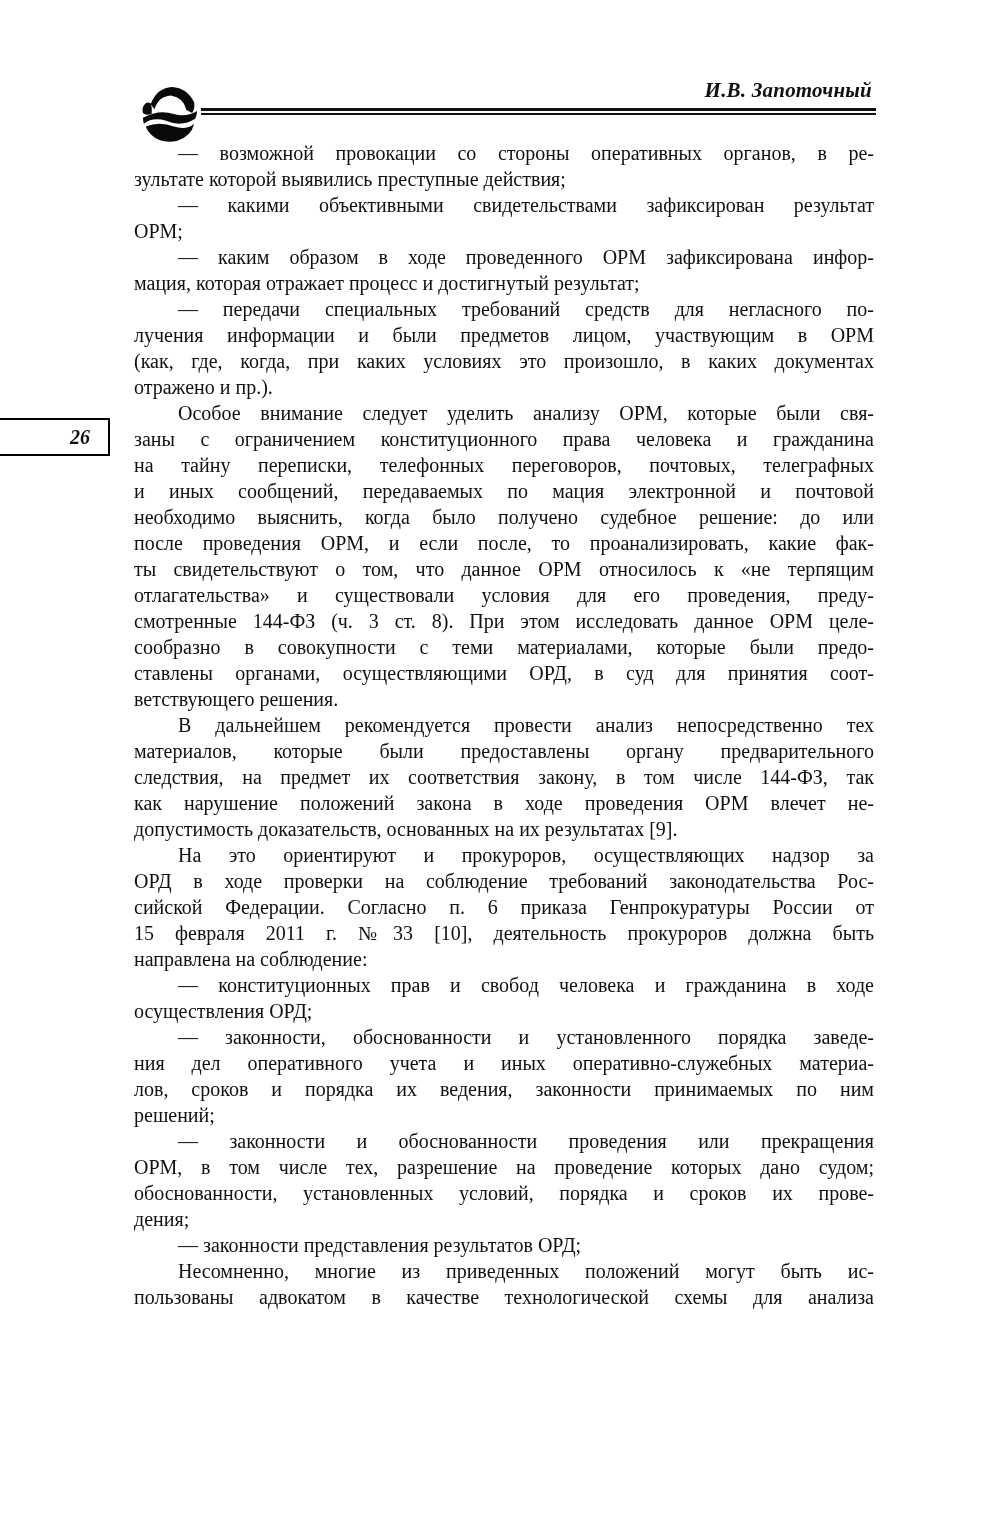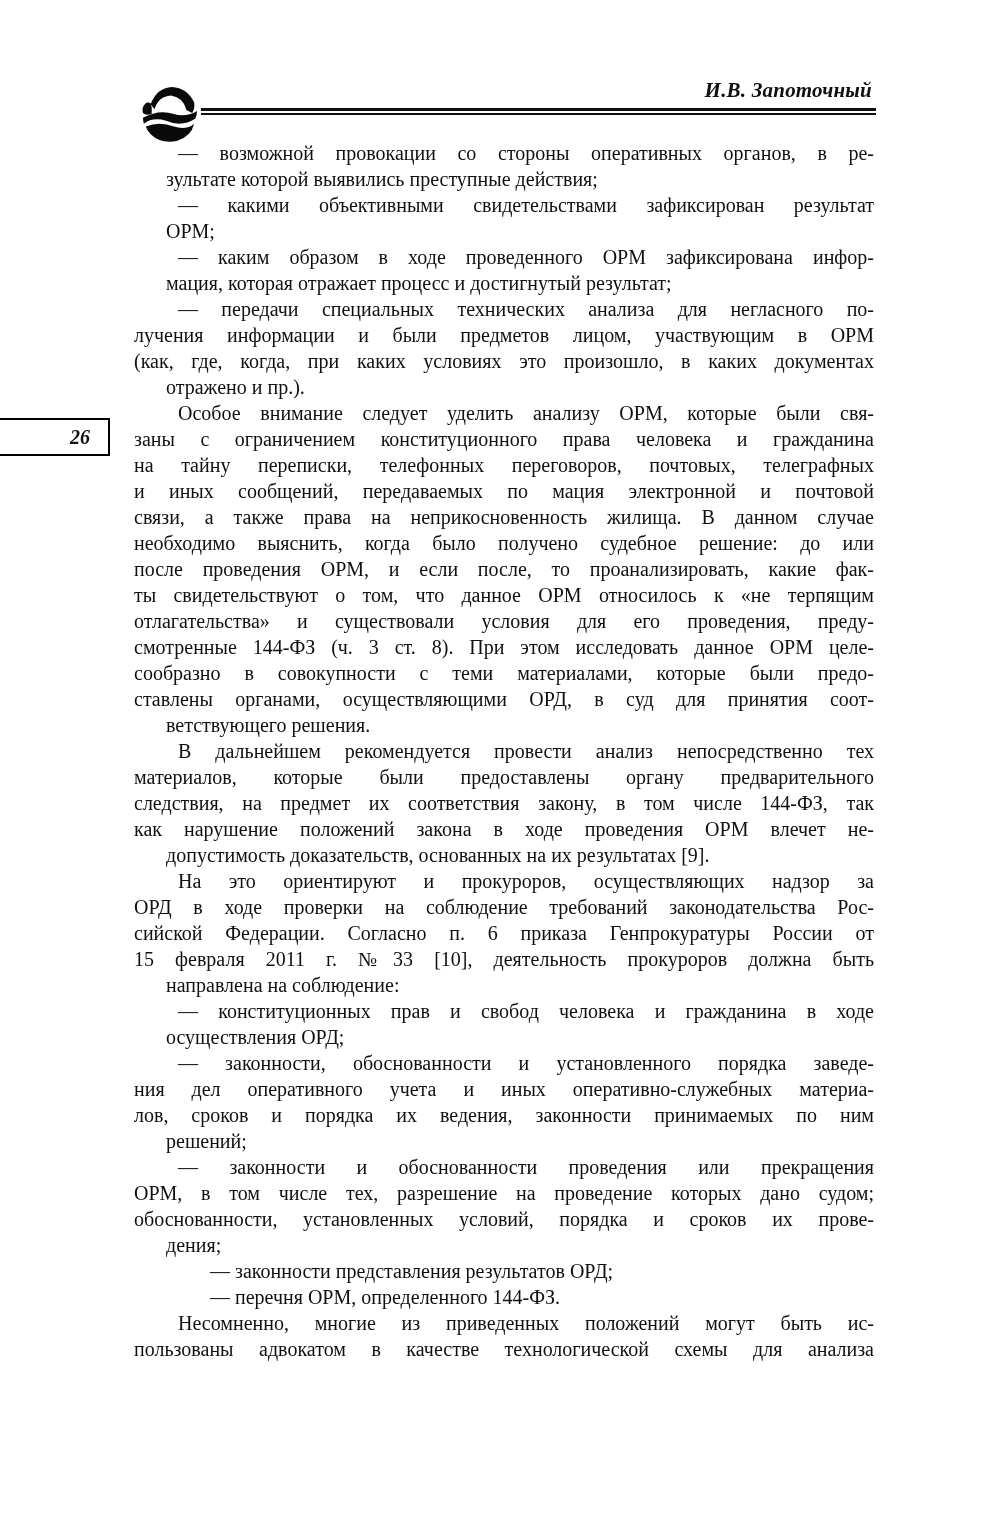--- a/index.html
+++ b/index.html
@@ -52,21 +52,20 @@
     text-align:justify;
     -moz-text-align-last:justify;
     text-align-last:justify;
     height:26px; overflow:hidden;
   }
   .line.indent { padding-left:44px; }
   .line.end {
     text-align:left;
     -moz-text-align-last:left;
     text-align-last:left;
-    margin-left:32px;
   }
 </style>
 </head>
 <body>
 
 <div class="page">
 
   <div class="logo">
     <svg viewBox="0 0 60 66" width="58" height="66" aria-hidden="true">
 
@@ -88,29 +87,28 @@
     <span class="pagenum">26</span>
   </div>
 
   <main class="body-text" id="body-lines">
       <div class="line indent">— возможной провокации со стороны оперативных органов, в ре-</div>
       <div class="line end">зультате которой выявились преступные действия;</div>
       <div class="line indent">— какими объективными свидетельствами зафиксирован результат</div>
       <div class="line end">ОРМ;</div>
       <div class="line indent">— каким образом в ходе проведенного ОРМ зафиксирована инфор-</div>
       <div class="line end">мация, которая отражает процесс и достигнутый результат;</div>
-      <div class="line indent">— передачи специальных технических анализа для негласного по-</div>
+      <div class="line indent">— передачи специальных требований средств для негласного по-</div>
       <div class="line">лучения информации и были предметов лицом, участвующим в ОРМ</div>
       <div class="line">(как, где, когда, при каких условиях это произошло, в каких документах</div>
       <div class="line end">отражено и пр.).</div>
       <div class="line indent">Особое внимание следует уделить анализу ОРМ, которые были свя-</div>
       <div class="line">заны с ограничением конституционного права человека и гражданина</div>
       <div class="line">на тайну переписки, телефонных переговоров, почтовых, телеграфных</div>
       <div class="line">и иных сообщений, передаваемых по мация электронной и почтовой</div>
-      <div class="line">связи, а также права на неприкосновенность жилища. В данном случае</div>
       <div class="line">необходимо выяснить, когда было получено судебное решение: до или</div>
       <div class="line">после проведения ОРМ, и если после, то проанализировать, какие фак-</div>
       <div class="line">ты свидетельствуют о том, что данное ОРМ относилось к «не терпящим</div>
       <div class="line">отлагательства» и существовали условия для его проведения, преду-</div>
       <div class="line">смотренные 144-ФЗ (ч. 3 ст. 8). При этом исследовать данное ОРМ целе-</div>
       <div class="line">сообразно в совокупности с теми материалами, которые были предо-</div>
       <div class="line">ставлены органами, осуществляющими ОРД, в суд для принятия соот-</div>
       <div class="line end">ветствующего решения.</div>
       <div class="line indent">В дальнейшем рекомендуется провести анализ непосредственно тех</div>
       <div class="line">материалов, которые были предоставлены органу предварительного</div>
@@ -126,18 +124,17 @@
       <div class="line end">осуществления ОРД;</div>
       <div class="line indent">— законности, обоснованности и установленного порядка заведе-</div>
       <div class="line">ния дел оперативного учета и иных оперативно-служебных материа-</div>
       <div class="line">лов, сроков и порядка их ведения, законности принимаемых по ним</div>
       <div class="line end">решений;</div>
       <div class="line indent">— законности и обоснованности проведения или прекращения</div>
       <div class="line">ОРМ, в том числе тех, разрешение на проведение которых дано судом;</div>
       <div class="line">обоснованности, установленных условий, порядка и сроков их прове-</div>
       <div class="line end">дения;</div>
       <div class="line indent end">— законности представления результатов ОРД;</div>
-      <div class="line indent end">— перечня ОРМ, определенного 144-ФЗ.</div>
       <div class="line indent">Несомненно, многие из приведенных положений могут быть ис-</div>
       <div class="line">пользованы адвокатом в качестве технологической схемы для анализа</div>
     </main>
 
 </div>
 
 </body></html>

